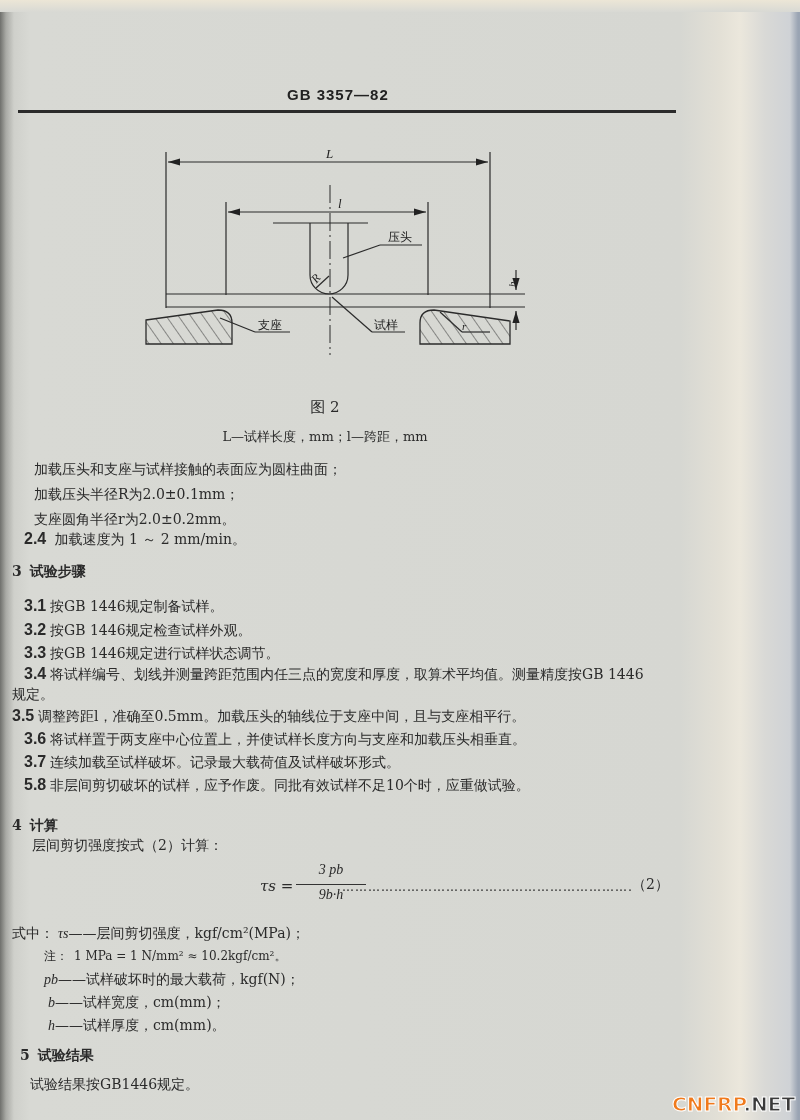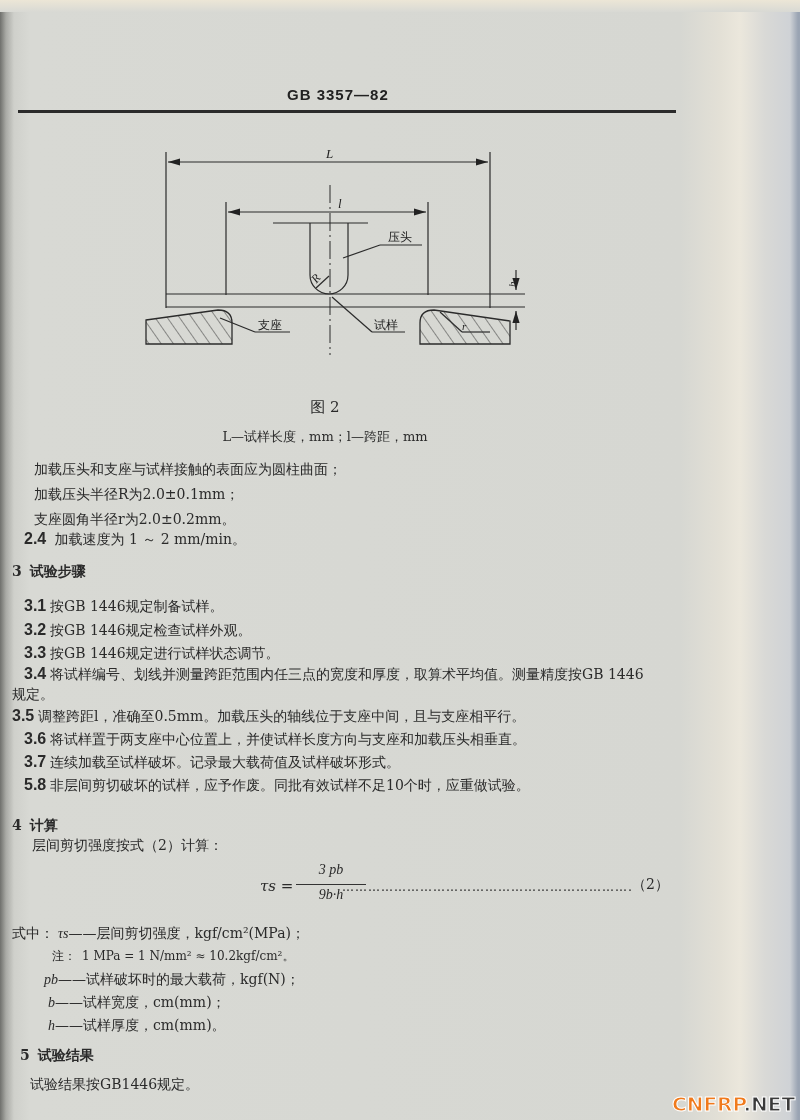--- a/index.html
+++ b/index.html
@@ -149,21 +149,21 @@
       <span class="bar"></span>
       <span class="denom it">9b·h</span>
     </span>
     <span class="dots">……………………………………………………………………………………</span>
     <span class="eqno">（2）</span>
   </div>
 
   <div class="para" style="left:12px; top:926px;">
     <span>式中：</span><span class="it" style="margin-left:4px;">τs</span><span>——层间剪切强度，kgf/cm²(MPa)；</span>
   </div>
-  <div class="para" style="left:52px; top:950px; font-size:12px;">
+  <div class="para" style="left:44px; top:950px; font-size:12px;">
     <span>注：</span><span style="margin-left:6px;">1 MPa = 1 N/mm² ≈ 10.2kgf/cm²。</span>
   </div>
   <div class="para" style="left:44px; top:972px;">
     <span class="it">pb</span><span>——试样破坏时的最大载荷，kgf(N)；</span>
   </div>
   <div class="para" style="left:48px; top:995px;">
     <span class="it">b</span><span>——试样宽度，cm(mm)；</span>
   </div>
   <div class="para" style="left:48px; top:1018px;">
     <span class="it">h</span><span>——试样厚度，cm(mm)。</span>

